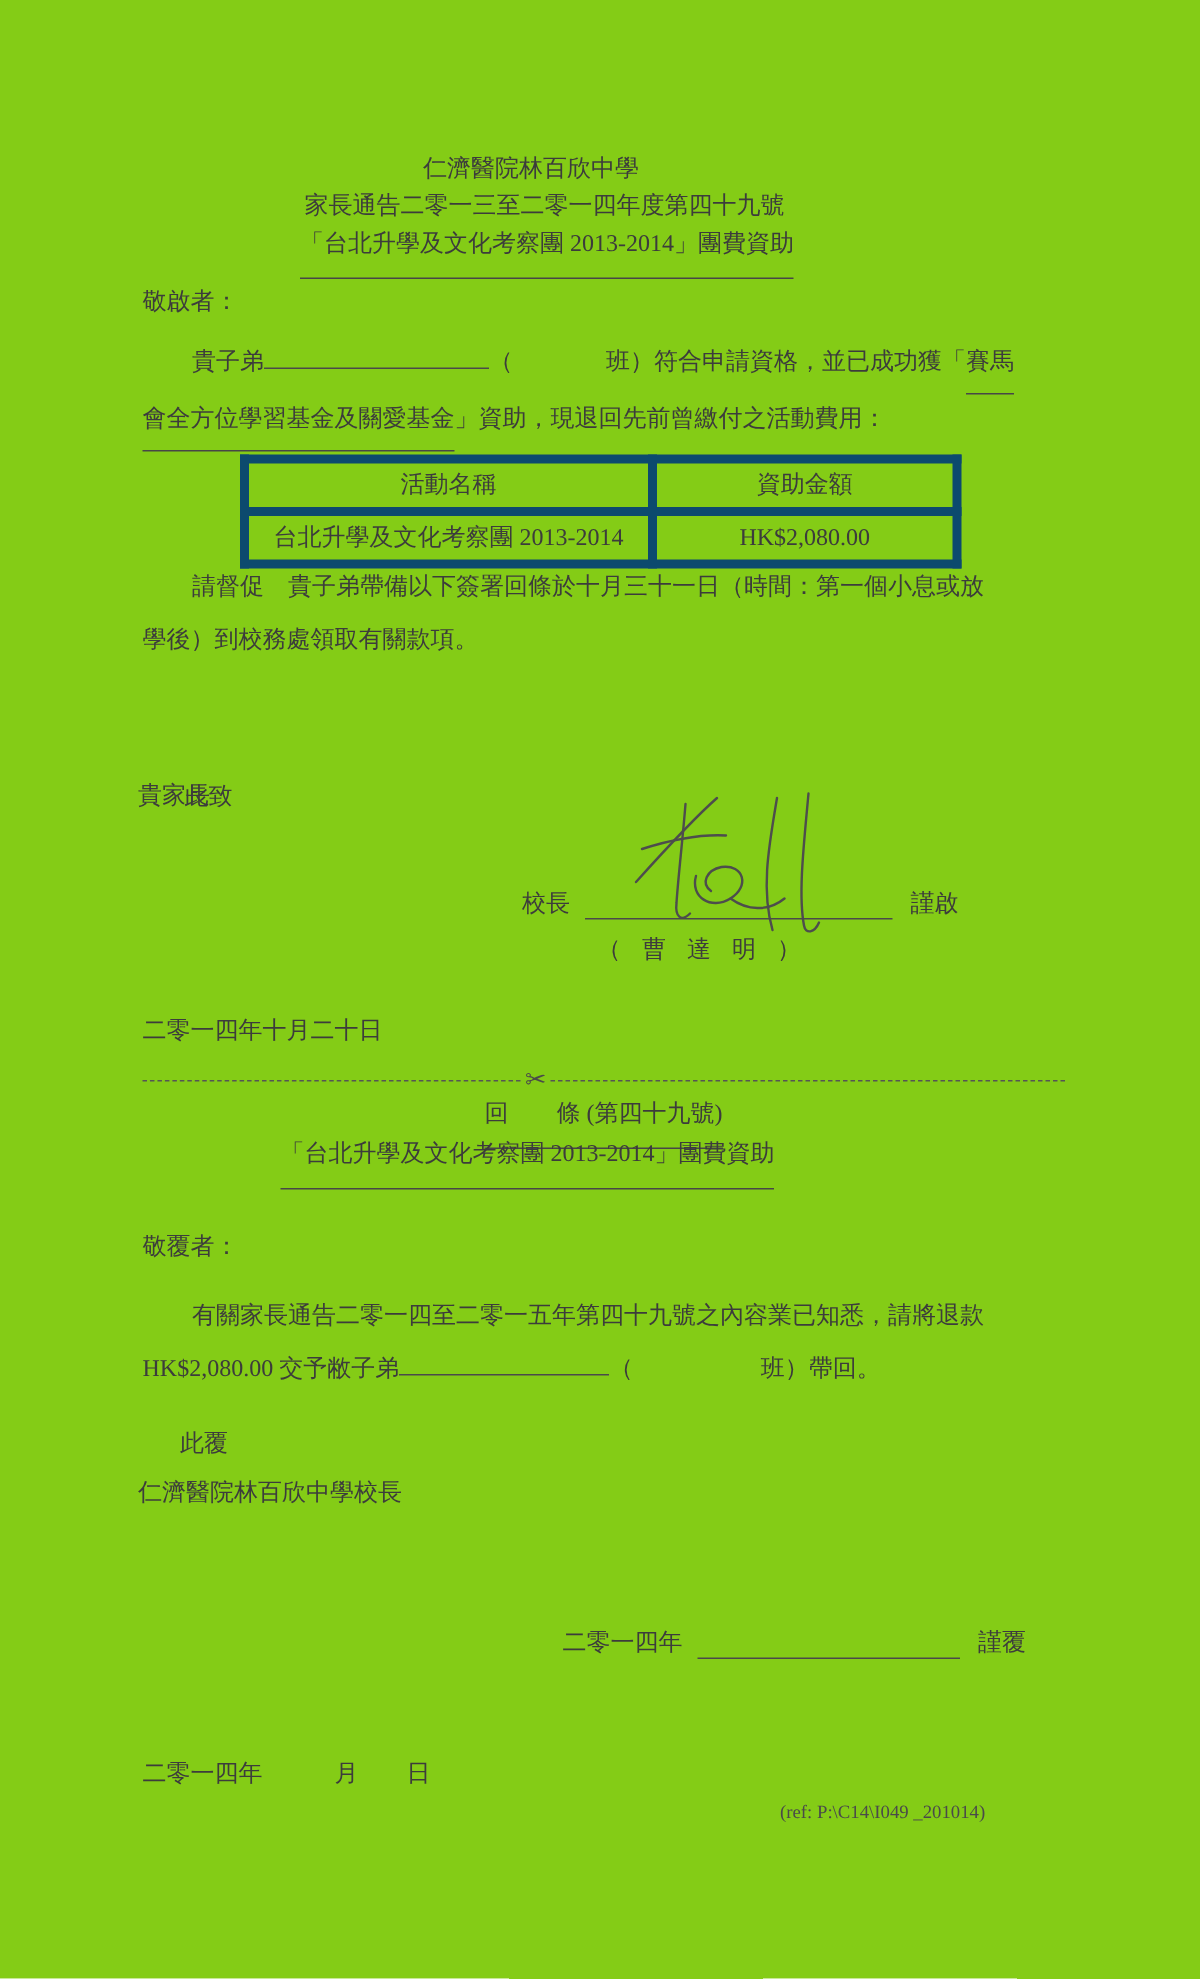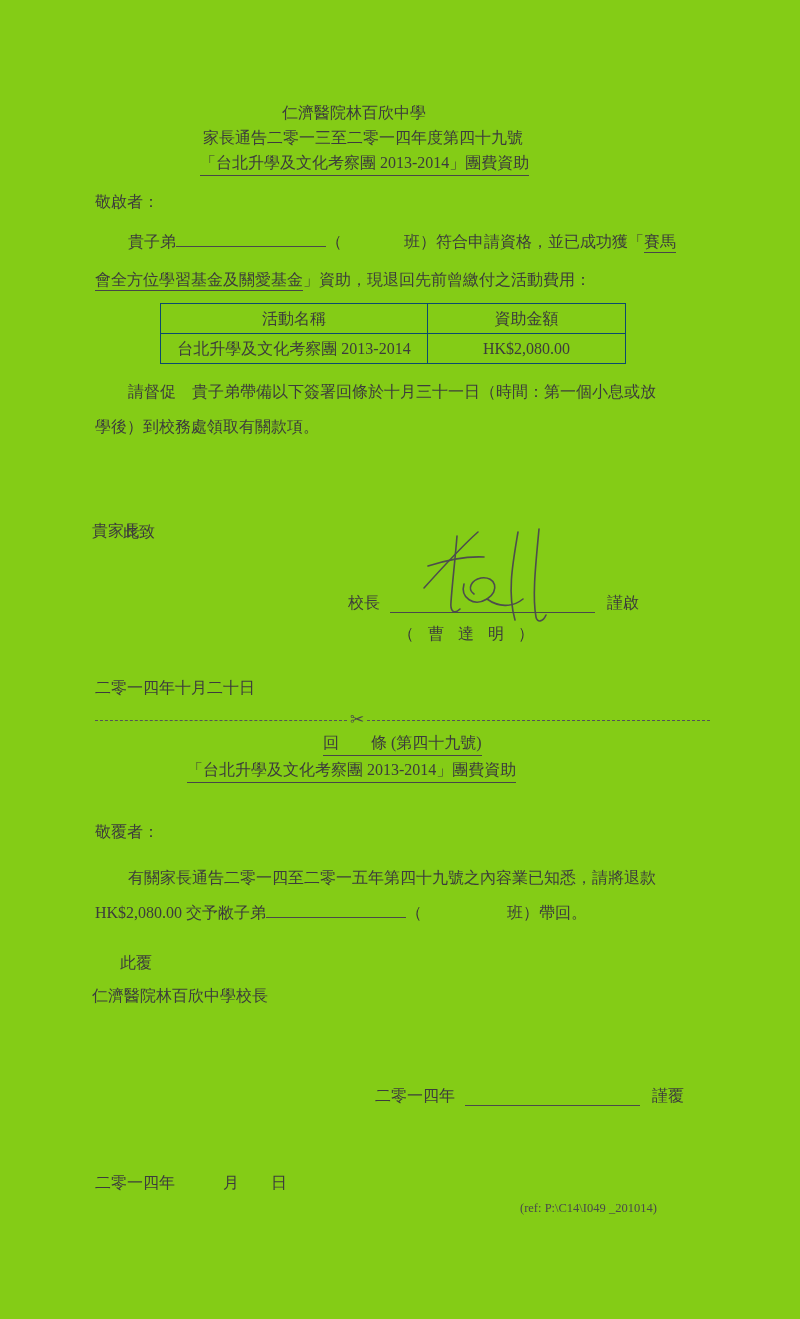--- a/index.html
+++ b/index.html
@@ -3,31 +3,31 @@
 <meta charset="utf-8">
 <style>
   html,body { margin:0; padding:0; background:#ffffff; }
   .page {
     position:relative; width:800px; height:1319px; margin:0 auto;
     background:#84cc16; overflow:hidden;
     font-family:"Liberation Serif","DejaVu Serif",serif;
     color:#3c3c3c; font-size:16px;
   }
   .abs { position:absolute; white-space:nowrap; line-height:20px; }
-  .u { border-bottom:1px solid #474747; padding-bottom:2px; }
+  .u { border-bottom:1px solid #474747; padding-bottom:12px; }
   .blank { display:inline-block; border-bottom:1px solid #4a4a4a; height:13px; vertical-align:baseline; }
   .gap { display:inline-block; height:1px; }
   .w150 { width:150px; } .w140 { width:140px; } .w175 { width:175px; } .w205 { width:205px; }
   .g62 { width:62px; } .g85 { width:85px; }
   .indent { padding-left:33px; }
   table.fee {
     border-collapse:collapse; table-layout:fixed;
   }
   table.fee td {
-    border:1px solid #0c4a6e; text-align:center; vertical-align:middle;
+    border:6px solid #0c4a6e; text-align:center; vertical-align:middle;
     height:29px; padding:0; font-size:16px; color:#3c3c3c;
   }
   .col1 { width:266px; } .col2 { width:197px; }
   .cutline { display:flex; align-items:center; width:615px; }
   .dash { border-top:1.4px dashed #555; height:0; }
   .dash.left { width:252px; }
   .dash.right { flex:1; }
   .scissors { font-size:17px; color:#4a4a4a; margin:0 3px; line-height:14px; }
   .sigrow { display:flex; align-items:flex-end; }
   .sigrow .lbl { margin-right:10px; }

